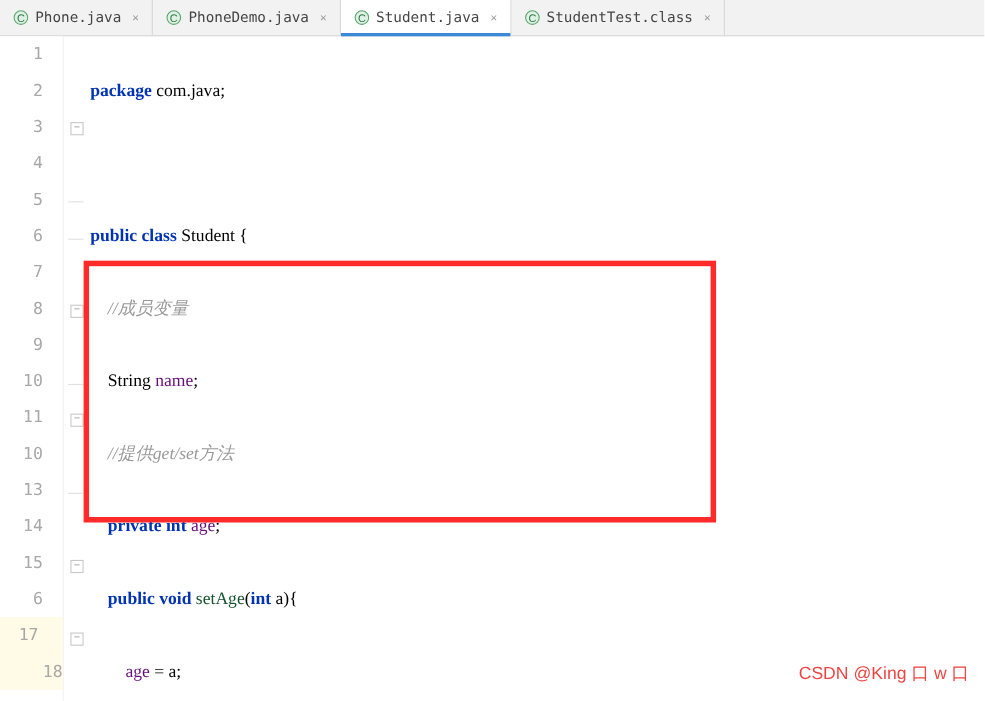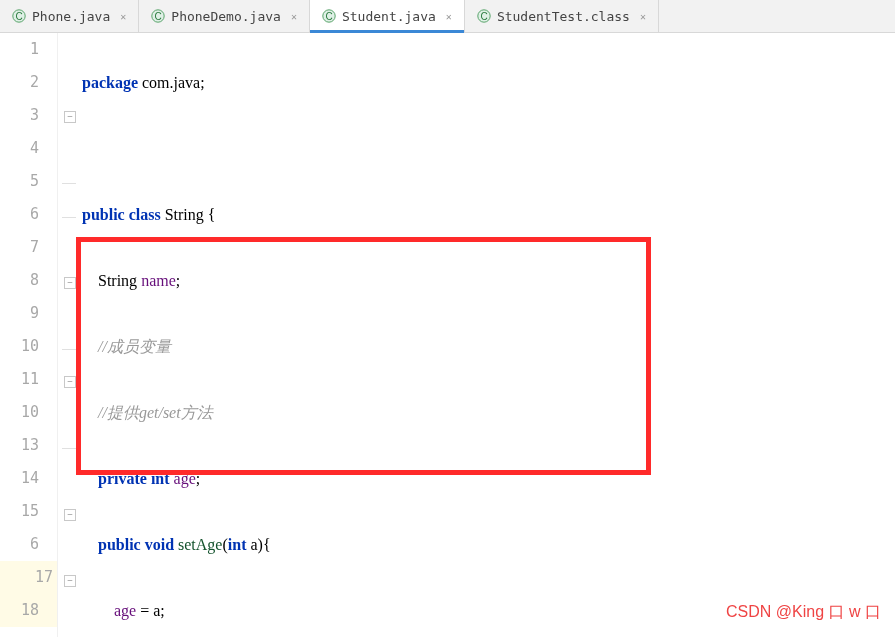--- a/index.html
+++ b/index.html
@@ -72,41 +72,41 @@
     <div>7</div>
     <div>8</div>
     <div>9</div>
     <div>10</div>
     <div>11</div>
     <div>10</div>
     <div>13</div>
     <div>14</div>
     <div>15</div>
     <div>6</div>
-    <div style="background:#fffbe6;margin-right:-18px;padding-right:4px">17</div>
-    <div style="background:#fffbe6;margin-right:-18px;padding-right:18px">18</div>
+    <div style="background:#fffbe6;margin-right:-18px;padding-right:22px">17</div>
+    <div style="background:#fffbe6;margin-right:-18px;">18</div>
     <div></div>
   </div>
   <div class="foldcol">
     <div class="fold" style="top:78px">−</div>
     <div class="tick" style="top:148px"></div>
     <div class="tick" style="top:182px"></div>
     <div class="fold" style="top:244px">−</div>
     <div class="tick" style="top:314px"></div>
     <div class="fold" style="top:343px">−</div>
     <div class="tick" style="top:413px"></div>
     <div class="fold" style="top:476px">−</div>
     <div class="fold" style="top:542px">−</div>
   </div>
   <div class="code">
 <div class="ln"><span class="kw">package</span><span> com.java;</span></div>
 <div class="ln"></div>
-<div class="ln"><span class="kw">public</span> <span class="kw">class</span><span> String {</span></div>
+<div class="ln"><span class="kw">public</span> <span class="kw">class</span><span> Student {</span></div>
+<div class="ln">    <span class="cmt">//成员变量</span></div>
 <div class="ln">    <span>String </span><span class="fld">name</span><span>;</span></div>
-<div class="ln">    <span class="cmt">//成员变量</span></div>
 <div class="ln">    <span class="cmt">//提供get/set方法</span></div>
 <div class="ln">    <span class="kw">private</span> <span class="kw">int</span> <span class="fld">age</span><span>;</span></div>
 <div class="ln">    <span class="kw">public</span> <span class="kw">void</span> <span class="mth">setAge</span><span>(</span><span class="kw">int</span><span> a){</span></div>
 <div class="ln">        <span class="fld">age</span><span> = a;</span></div>
 
 
 
 
 
 

